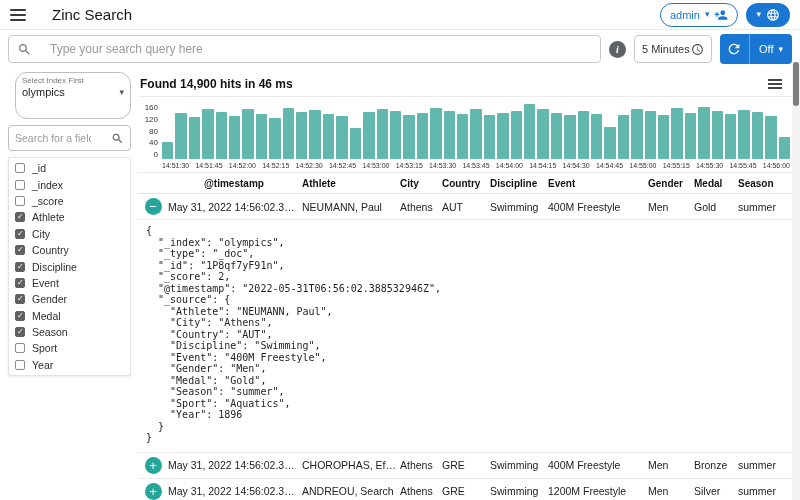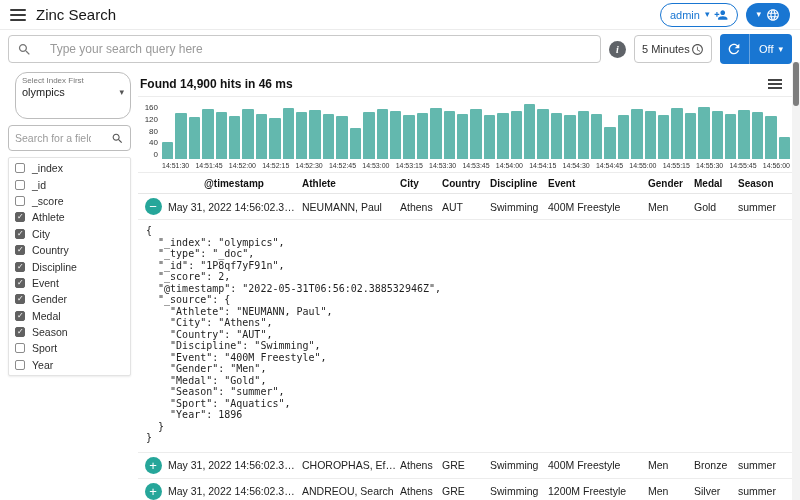--- a/index.html
+++ b/index.html
@@ -1,19 +1,19 @@
 <!DOCTYPE html>
 <html><head>
 <meta charset="utf-8">
 <style>
   * { box-sizing:border-box; margin:0; padding:0; }
   html,body { width:800px; height:500px; }
   body { font-family:"Liberation Sans","DejaVu Sans",sans-serif; background:#fff; overflow:hidden; position:relative; color:#1a1a1a; }
 
-  .topbar { height:30px; display:flex; align-items:center; gap:10px; padding:0 10px; border-bottom:1px solid #ececec; }
+  .topbar { height:30px; display:flex; align-items:center; gap:26px; padding:0 10px; border-bottom:1px solid #ececec; }
   .hamburger { width:16px; display:flex; flex-direction:column; gap:3px; cursor:pointer; }
   .hamburger span { height:2px; background:#3a3a3a; border-radius:1px; }
   .app-title { font-size:15px; color:#161616; }
   .tb-right { margin-left:auto; display:flex; gap:8px; align-items:center; }
   .admin-btn { display:flex; align-items:center; gap:5px; border:1px solid #1976d2; color:#1976d2; background:#fff; border-radius:14px; height:24px; padding:0 9px; font-size:11px; cursor:pointer; font-family:inherit; }
   .lang-btn { display:flex; align-items:center; gap:5px; background:#1976d2; color:#fff; border:none; border-radius:14px; height:24px; padding:0 10px; cursor:pointer; }
   .caret { font-size:9px; line-height:1; }
 
   .search-row { display:flex; align-items:center; gap:8px; padding:4px 8px 6px; }
   .search-box { flex:1; display:flex; align-items:center; gap:18px; border:1px solid #c9c9c9; border-radius:4px; height:28px; padding:0 8px; }
@@ -131,25 +131,25 @@
     </div>
     <div class="field-search">
       <input placeholder="Search for a field" style="">
       <svg viewBox="0 0 24 24" width="13" height="13">
           <path fill="#555555" d="M15.5 14h-.79l-.28-.27C15.41 12.59 16 11.11 16 9.5 16 5.91 13.09 3 9.5 3S3 5.91 3 9.5 5.91 16 9.5 16c1.61 0 3.09-.59 4.23-1.57l.27.28v.79l5 4.99L20.49 19l-4.99-5zm-6 0C7.01 14 5 11.99 5 9.5S7.01 5 9.5 5 14 7.01 14 9.5 11.99 14 9.5 14z"></path>
         </svg>
     </div>
     <div class="field-list">
         <div class="field-item">
           <div class="checkbox"></div>
+          <div class="field-label">_id</div>
+        </div>
+        <div class="field-item">
+          <div class="checkbox"></div>
           <div class="field-label">_index</div>
-        </div>
-        <div class="field-item">
-          <div class="checkbox"></div>
-          <div class="field-label">_id</div>
         </div>
         <div class="field-item">
           <div class="checkbox"></div>
           <div class="field-label">_score</div>
         </div>
         <div class="field-item">
           <div class="checkbox checked"></div>
           <div class="field-label">Athlete</div>
         </div>
         <div class="field-item">

